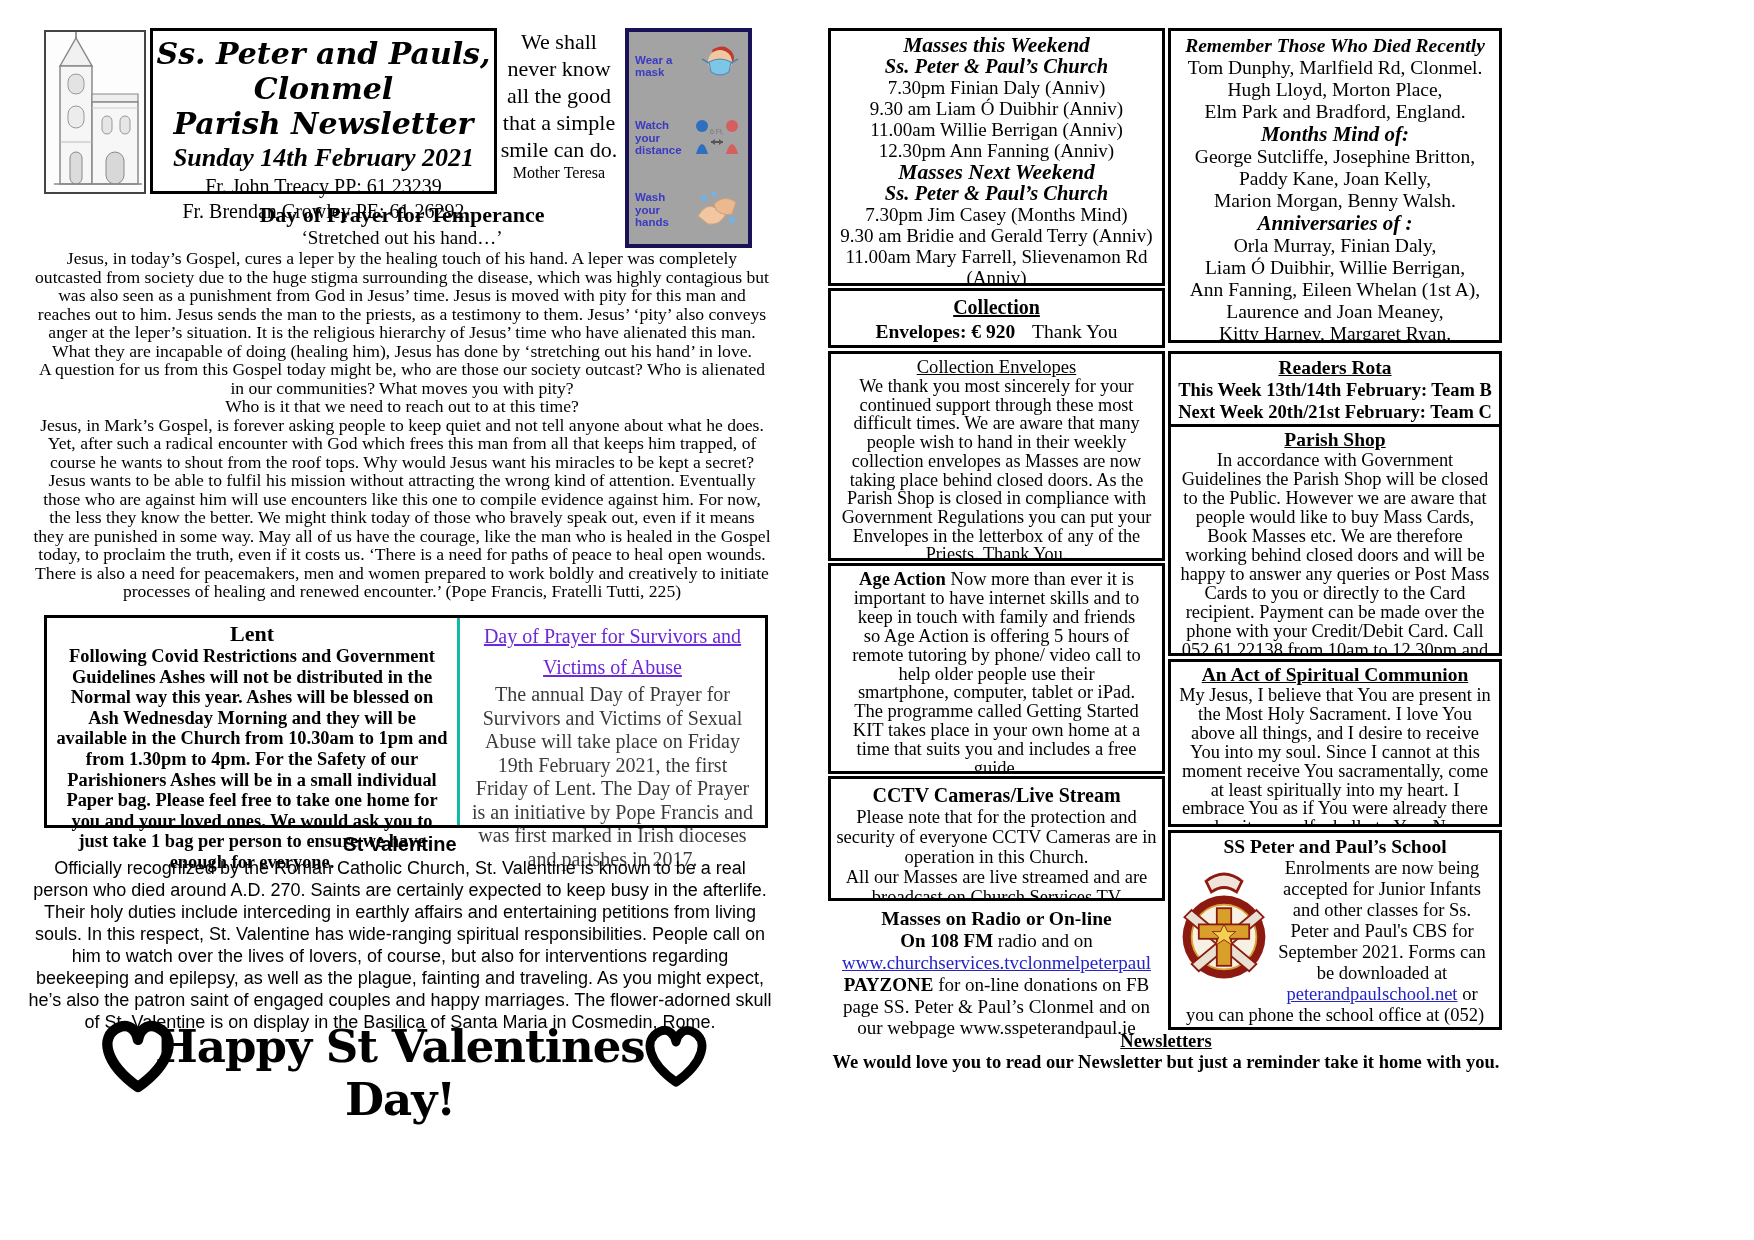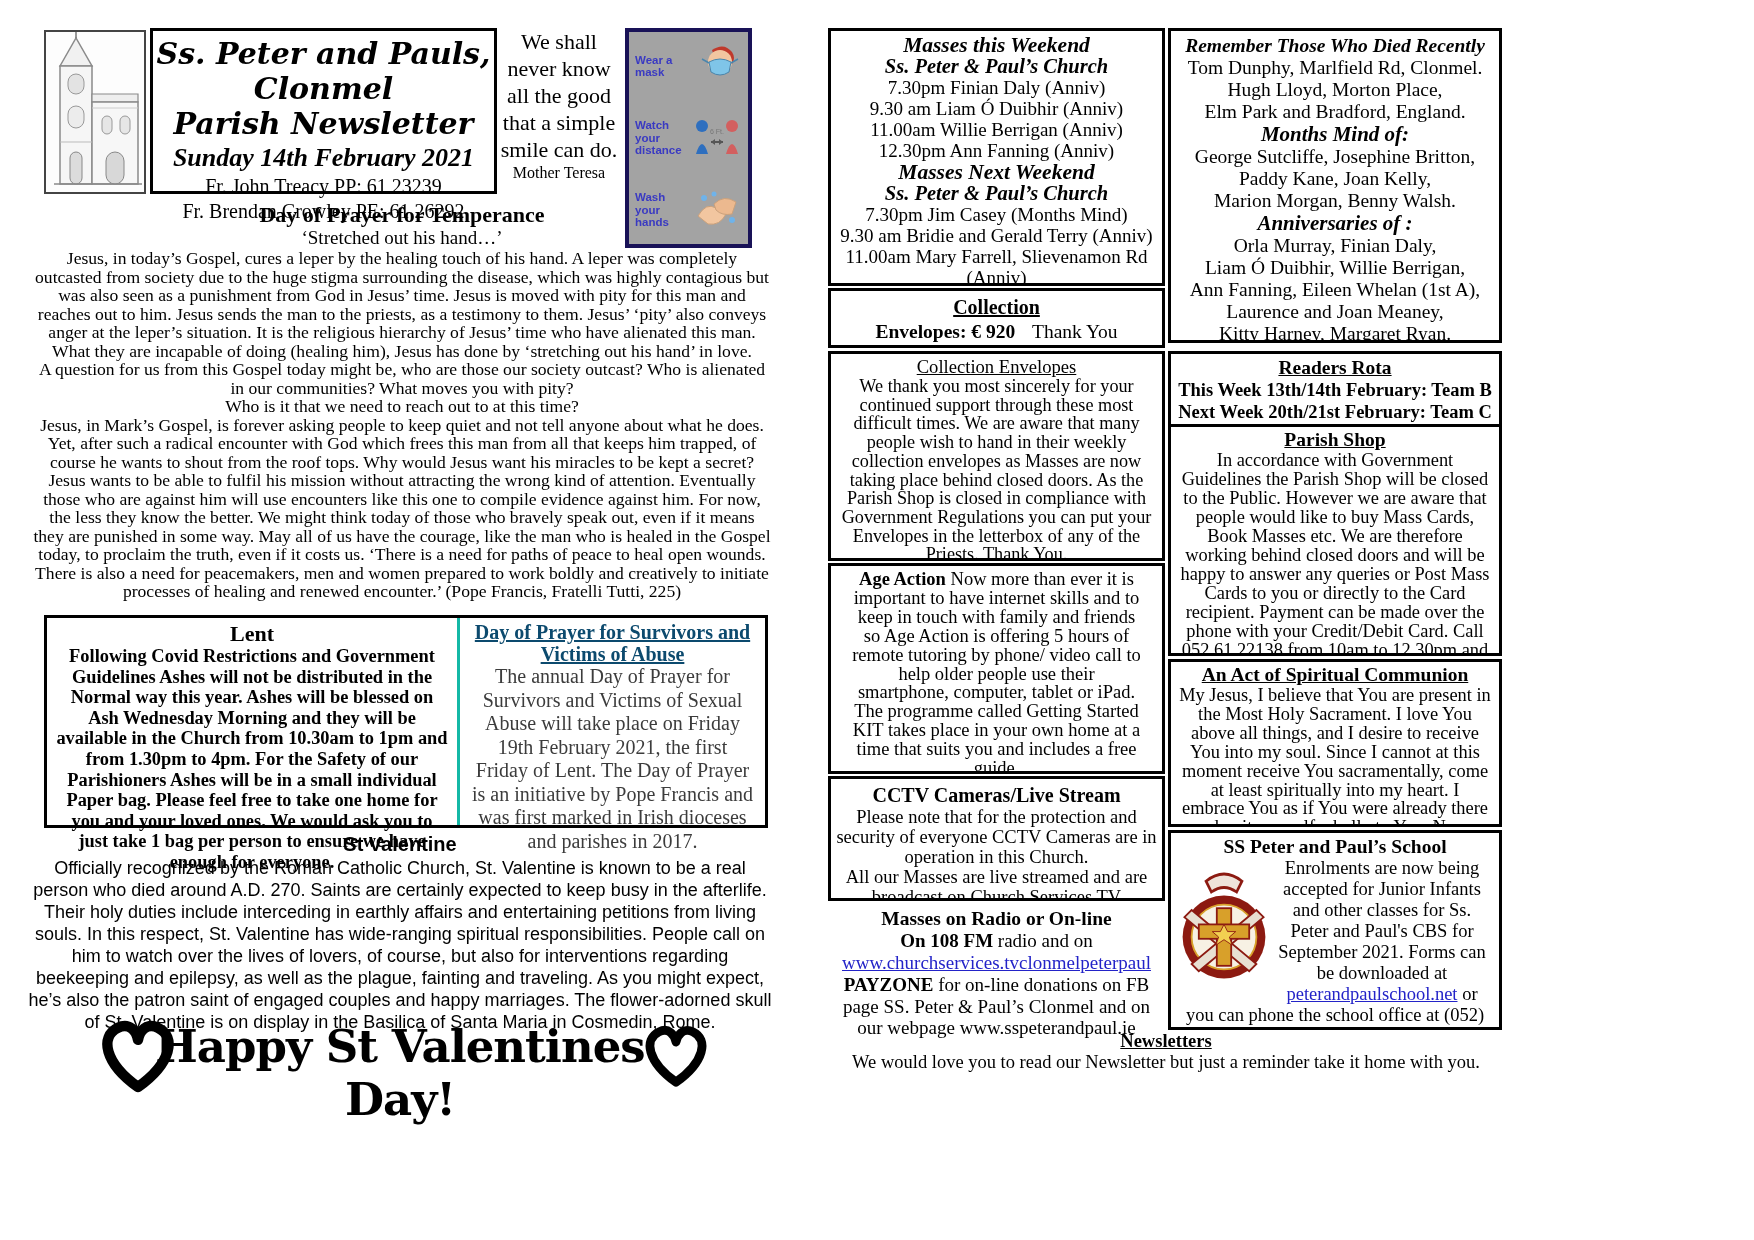--- a/index.html
+++ b/index.html
@@ -26,21 +26,21 @@
   #temperance{left:33px;top:202px;width:738px;text-align:center;}
   #temperance h3{margin:0;font-size:22px;line-height:25px;}
   .temp-sub{font-size:19px;line-height:22px;}
   .temp-par{font-size:17.6px;line-height:18.5px;}
   
   #lent-box{left:44px;top:615px;width:724px;height:213px;border:3px solid #000;display:flex;text-align:center;}
   #lent-cell{width:413px;border-right:3px solid #14b8a6;padding:3px 8px;box-sizing:border-box;}
   #lent-cell h4{margin:0;font-size:22px;line-height:25px;}
   .lent-body{font-weight:bold;font-size:18.4px;line-height:20.6px;}
   #survivors-cell{flex:1;padding:3px 10px;box-sizing:border-box;}
-  .surv-head{font-size:20px;line-height:22px;font-weight:bold;text-decoration:underline;color:#0c4a6e;}
+  .surv-head{font-size:20px;line-height:31px;font-weight:normal;text-decoration:underline;color:#6d28d9;}
   .surv-body{font-size:20px;line-height:23.5px;color:#3c3c3c;}
   
   #valentine-head{left:30px;top:833px;width:740px;text-align:center;font-size:20px;line-height:22px;font-weight:bold;}
   #valentine-body{left:28px;top:857px;width:744px;text-align:center;font-size:18px;line-height:22px;}
   #banner{left:30px;top:1012px;width:740px;height:90px;}
   #banner-text{position:absolute;left:120px;right:120px;top:8px;text-align:center;
                font-family:"DejaVu Serif",serif;font-weight:bold;font-size:45px;letter-spacing:-1px;}
   .heart{position:absolute;top:4px;}
   
   .mid{left:828px;width:337px;}
@@ -77,21 +77,21 @@
   .shop-body{font-size:18.4px;line-height:19px;}
   #communion-box{top:659px;height:168px;padding:2px 8px;}
   .comm-head{font-size:19.5px;line-height:22px;font-weight:bold;text-decoration:underline;}
   .comm-body{font-size:18.4px;line-height:18.9px;}
   #school-box{top:830px;height:200px;padding:3px 8px;text-align:center;}
   .school-head{font-size:19.5px;line-height:22px;font-weight:bold;}
   .school-body{font-size:18.5px;line-height:21px;}
   #crest{float:left;width:90px;height:128px;margin:6px 4px 0 0;}
   #newsletters{left:828px;top:1031px;width:676px;position:absolute;text-align:center;}
   .news-head{font-size:18.5px;line-height:21px;font-weight:bold;text-decoration:underline;}
-  .news-body{font-size:18.5px;line-height:21px;}
+  .news-body{font-size:18.5px;line-height:21px;font-weight:bold;}
 </style>
 </head>
 <body>
 
 <div id="page">
 
   <div id="church-box" class="abs">
     <svg width="98" height="160" viewBox="0 0 98 160">
       <rect x="0" y="0" width="98" height="160" fill="#fdfdfd"></rect>
       <polygon points="14,34 30,6 46,34" fill="#f1f1f1" stroke="#8a8a8a" stroke-width="1.5"></polygon>

